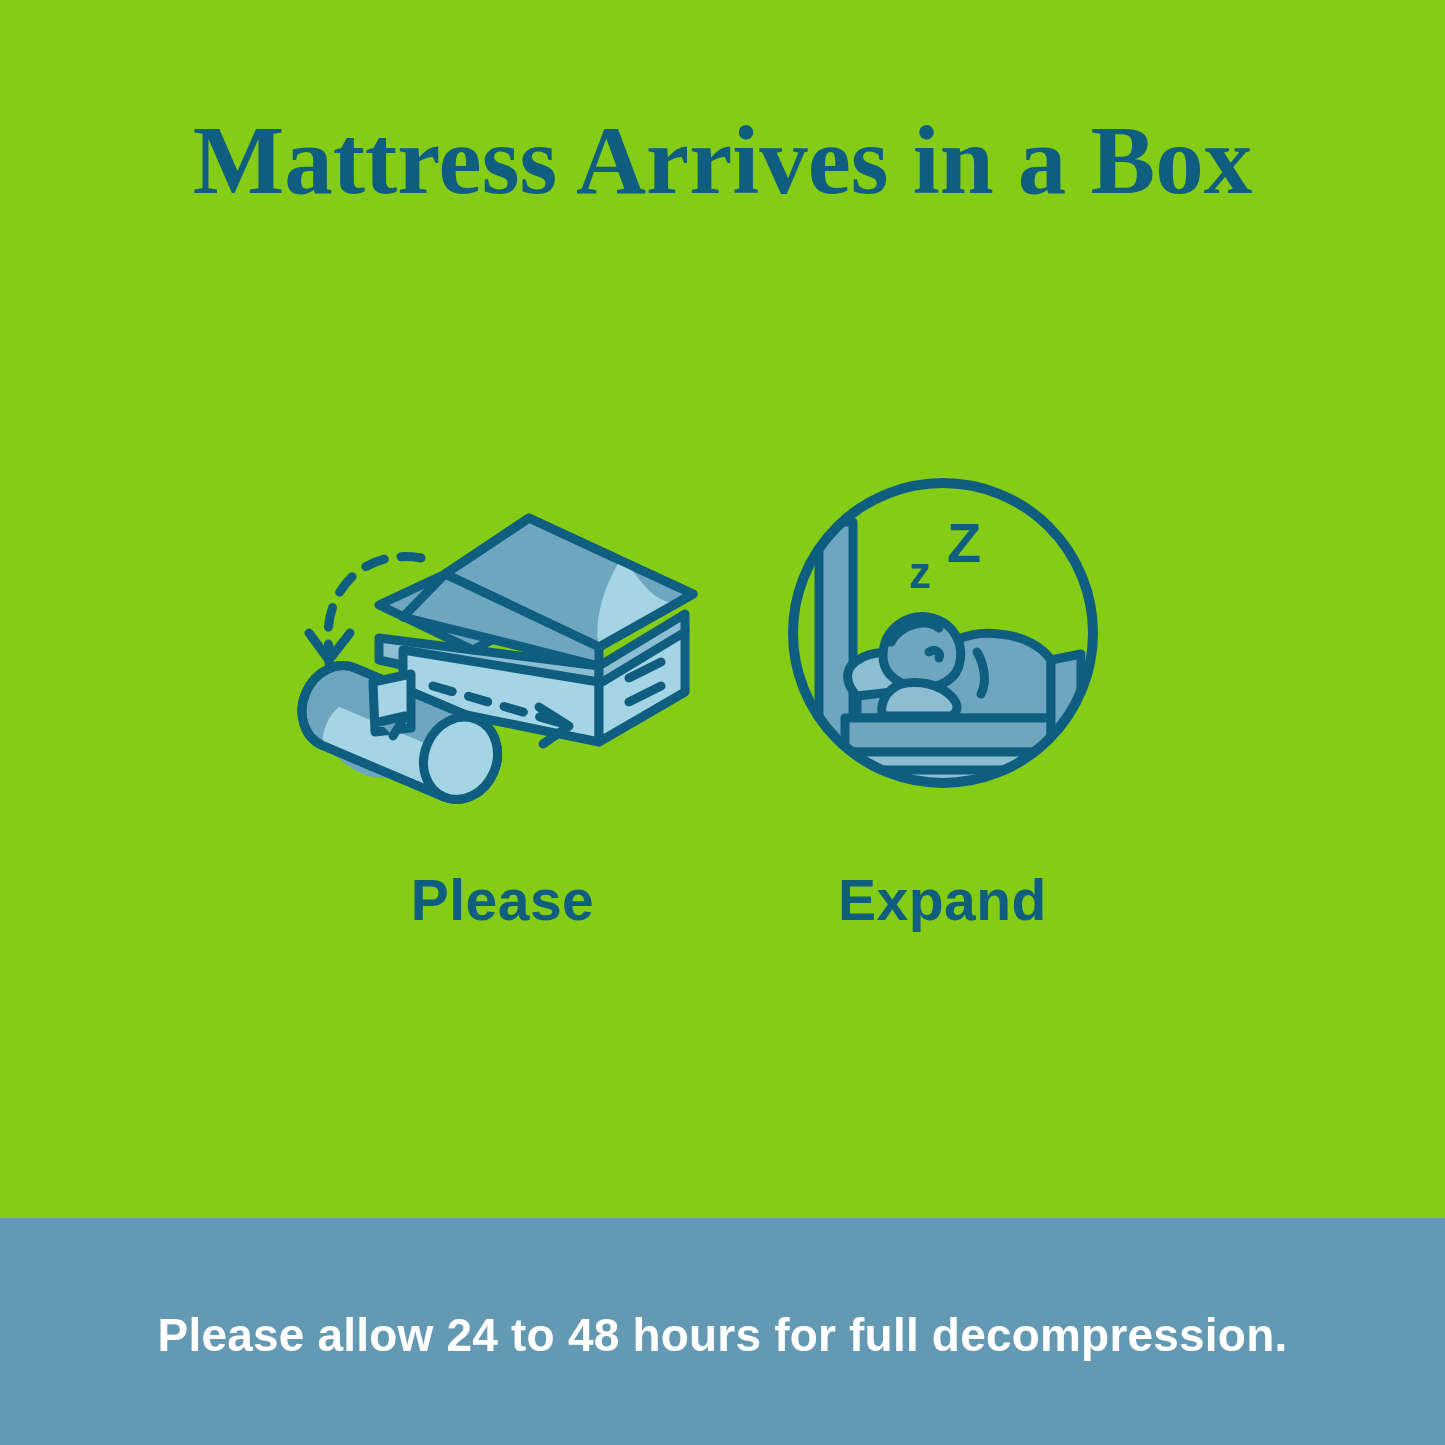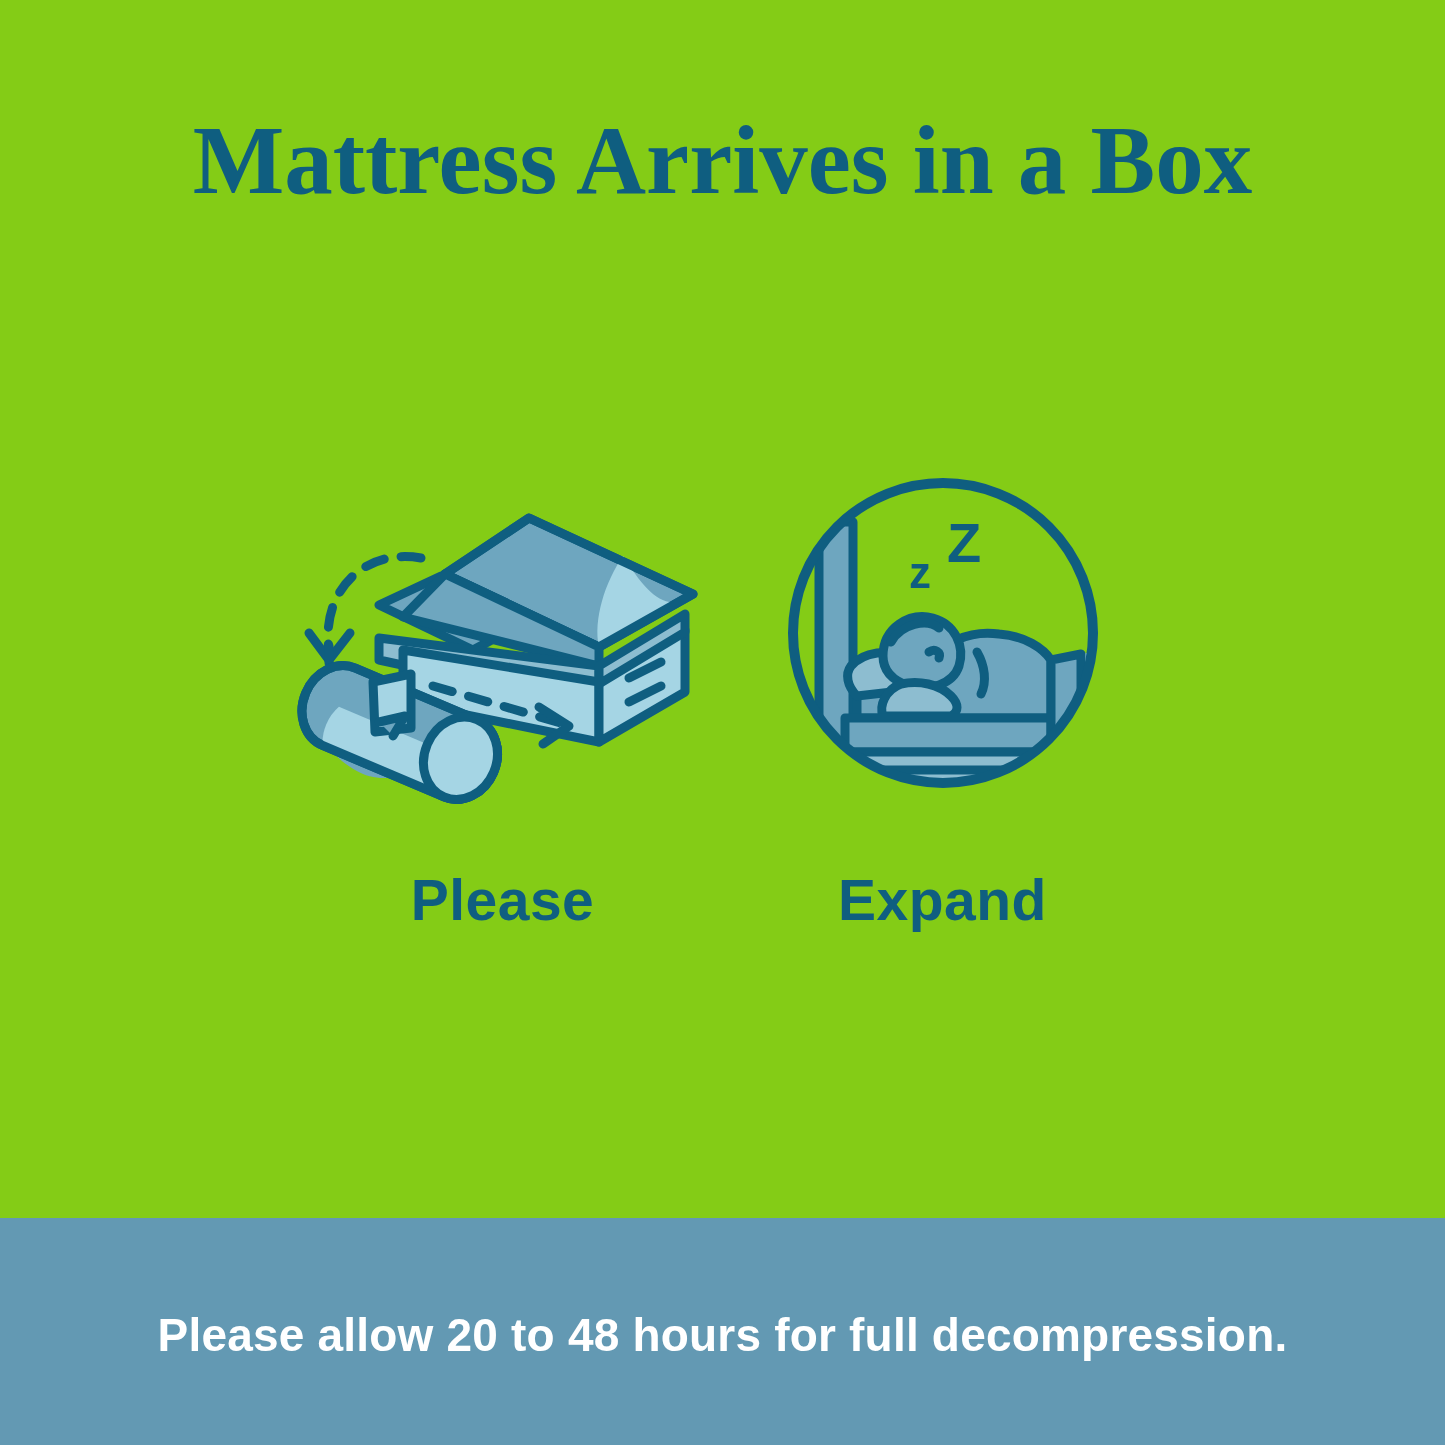--- a/index.html
+++ b/index.html
@@ -191,16 +191,16 @@
         <text x="214" y="92" font-family="Liberation Sans, sans-serif" font-size="56" font-weight="700" fill="#0f5e80">Z</text>
 
         <circle cx="210" cy="163" r="150" fill="none" stroke="#0f5e80" stroke-width="10"></circle>
       </svg>
       <div class="step-label">Expand</div>
     </div>
 
   </div>
 
   <div class="banner">
-    <div class="banner-text">Please allow 20 to 48 hours for full decompression.</div>
+    <div class="banner-text">Please allow 24 to 48 hours for full decompression.</div>
   </div>
 
 </div>
 
 </body></html>

